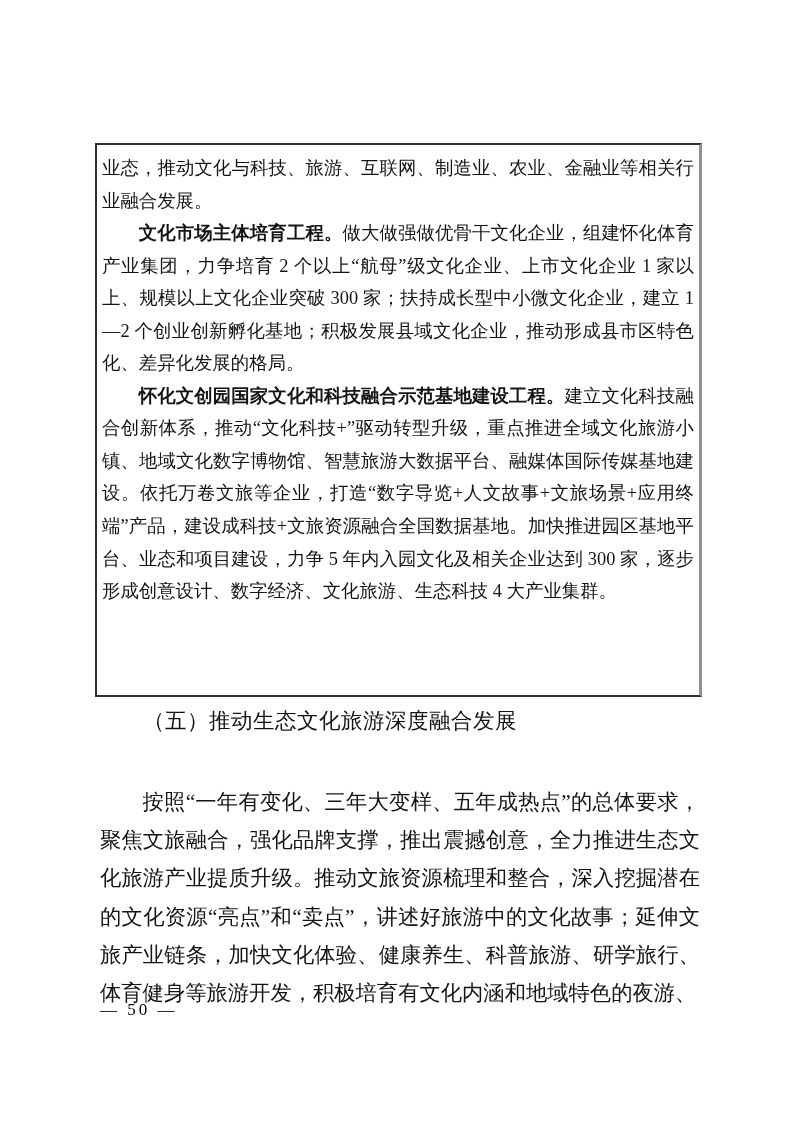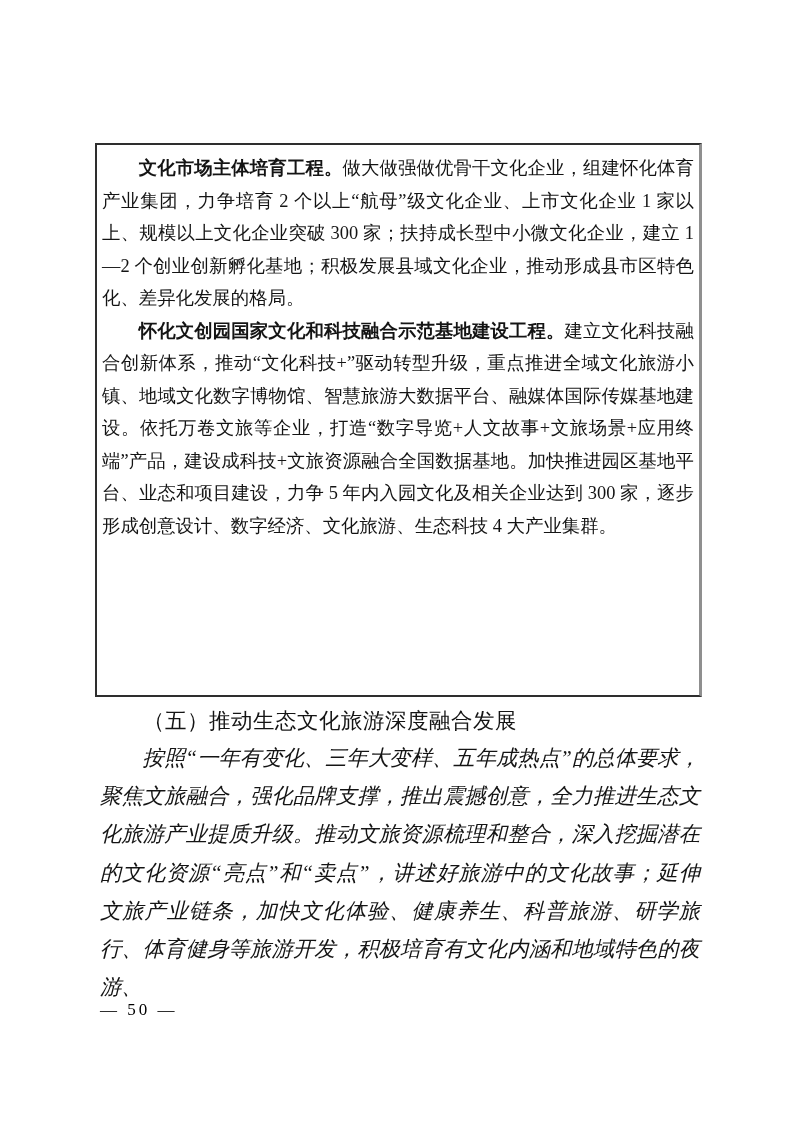--- a/index.html
+++ b/index.html
@@ -36,43 +36,43 @@
     left: 100px; top: 706px;
     width: 602px;
     font-size: 21.5px;
     font-weight: normal;
     text-indent: 2em;
     letter-spacing: 0.5px;
     white-space: nowrap;
   }
   .body-para {
     position: absolute;
-    left: 100px; top: 739px;
+    left: 100px; top: 783px;
     width: 600px;
     font-size: 21.3px;
     line-height: 38.2px;
     text-align: justify;
     text-justify: inter-character;
     text-indent: 2em;
-    font-style: italic;
   }
   .page-number {
     position: absolute;
     left: 100px; top: 1000px;
     font-size: 17px;
     letter-spacing: 3px;
     color: #000000;
   }
 </style>
 </head>
 <body>
 
 <div class="page">
 
   <div class="boxed">
+    <p><span>业态，推动文化与科技、旅游、互联网、制造业、农业、金融业等相关行业融合发展。</span></p>
     <p class="indent"><span class="lead">文化市场主体培育工程。</span><span>做大做强做优骨干文化企业，组建怀化体育产业集团，力争培育 2 个以上“航母”级文化企业、上市文化企业 1 家以上、规模以上文化企业突破 300 家；扶持成长型中小微文化企业，建立 1—2 个创业创新孵化基地；积极发展县域文化企业，推动形成县市区特色化、差异化发展的格局。</span></p>
     <p class="indent"><span class="lead">怀化文创园国家文化和科技融合示范基地建设工程。</span><span>建立文化科技融合创新体系，推动“文化科技+”驱动转型升级，重点推进全域文化旅游小镇、地域文化数字博物馆、智慧旅游大数据平台、融媒体国际传媒基地建设。依托万卷文旅等企业，打造“数字导览+人文故事+文旅场景+应用终端”产品，建设成科技+文旅资源融合全国数据基地。加快推进园区基地平台、业态和项目建设，力争 5 年内入园文化及相关企业达到 300 家，逐步形成创意设计、数字经济、文化旅游、生态科技 4 大产业集群。</span></p>
   </div>
 
   <h2 class="heading">（五）推动生态文化旅游深度融合发展</h2>
 
   <p class="body-para">按照“一年有变化、三年大变样、五年成热点”的总体要求，聚焦文旅融合，强化品牌支撑，推出震撼创意，全力推进生态文化旅游产业提质升级。推动文旅资源梳理和整合，深入挖掘潜在的文化资源“亮点”和“卖点”，讲述好旅游中的文化故事；延伸文旅产业链条，加快文化体验、健康养生、科普旅游、研学旅行、体育健身等旅游开发，积极培育有文化内涵和地域特色的夜游、</p>
 
   <div class="page-number">— 50 —</div>
 

